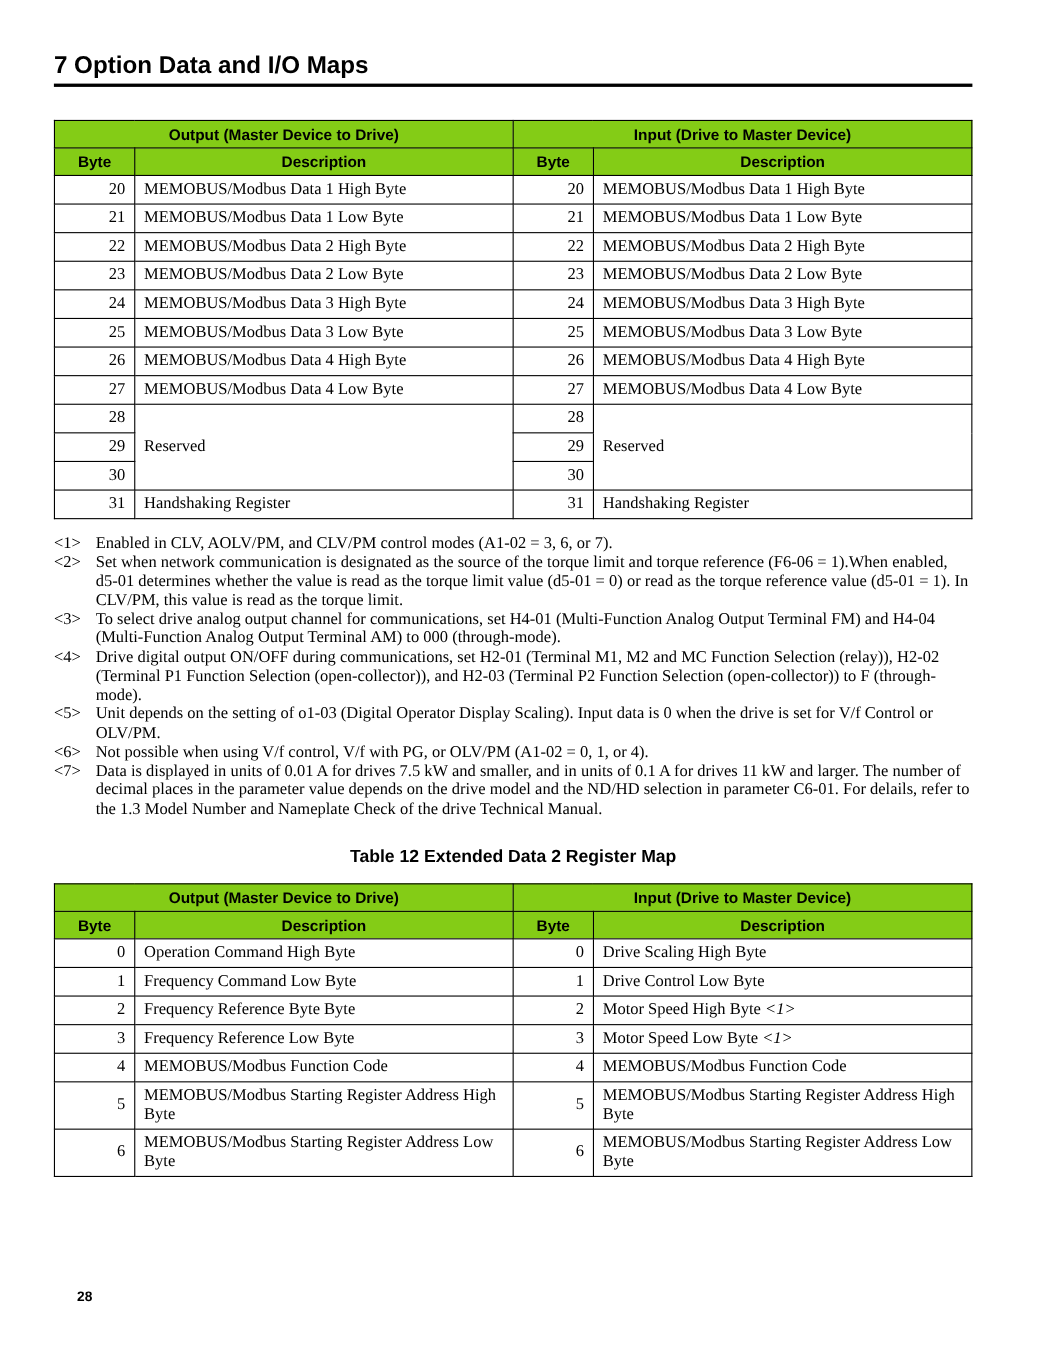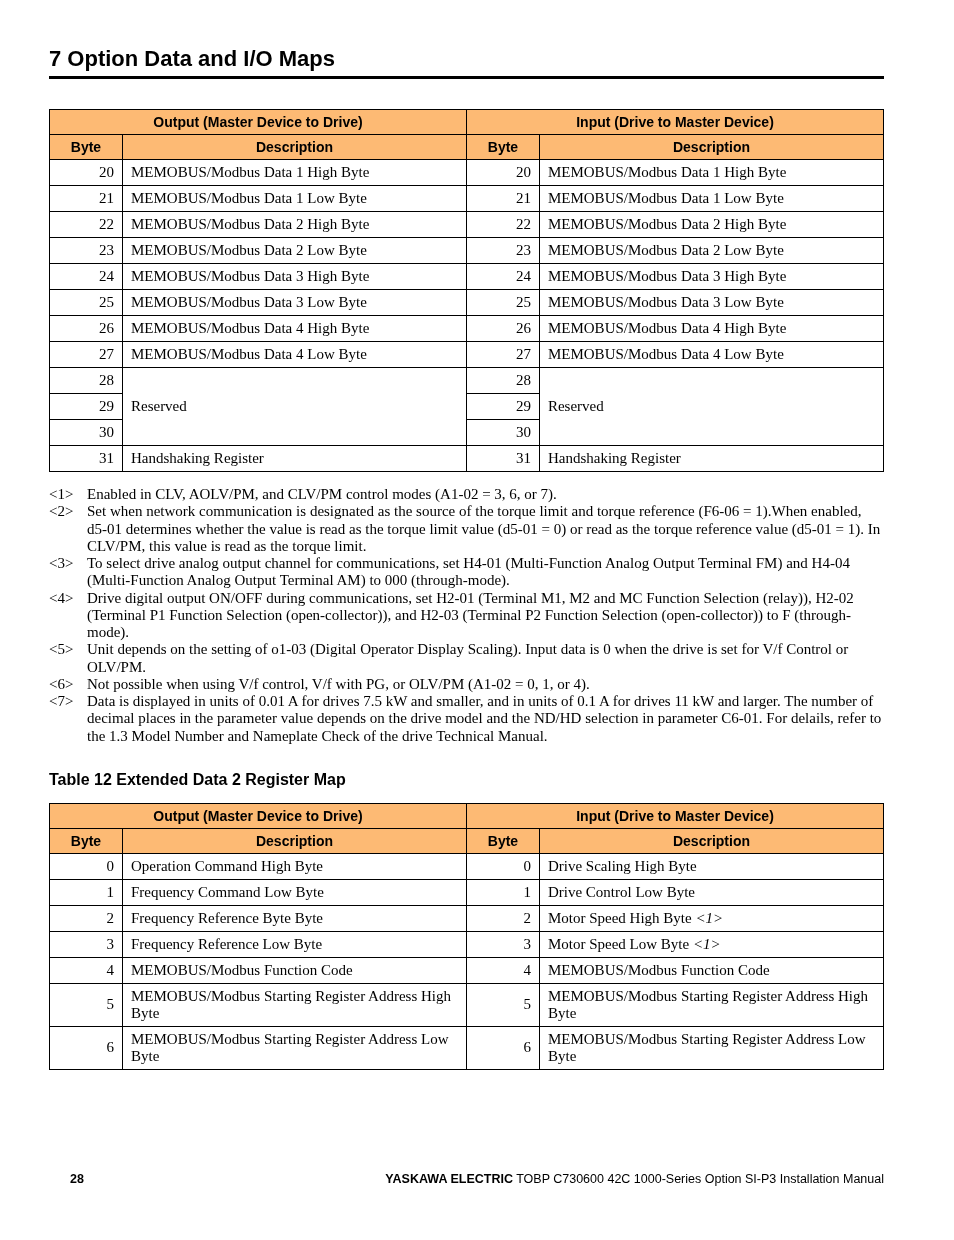--- a/index.html
+++ b/index.html
@@ -33,21 +33,21 @@
     width: 100%;
     border-collapse: collapse;
     table-layout: fixed;
   }
   table.data th, table.data td {
     border: 1px solid #000;
     padding: 4px 8px;
     vertical-align: middle;
   }
   table.data th {
-    background: #fdba74;
+    background: #84cc16;
     font-family: Arial, Helvetica, sans-serif;
     font-weight: bold;
     text-align: center;
     font-size: 14px;
   }
   table.data td {
     font-size: 15px;
   }
   .col-byte {
     width: 70px;
@@ -70,21 +70,21 @@
     width: 38px;
     flex-shrink: 0;
   }
   .notes .txt {
     flex: 1;
   }
   .table-caption {
     font-family: Arial, Helvetica, sans-serif;
     font-weight: bold;
     font-size: 16px;
-    text-align: left;
+    text-align: center;
     margin: 26px 0 14px 0;
   }
   .ref {
     font-style: italic;
   }
   .footer {
     position: absolute;
     left: 70px;
     right: 70px;
     bottom: 54px;
@@ -298,16 +298,13 @@
           <td class="col-byte">6</td>
           <td>MEMOBUS/Modbus Starting Register Address Low Byte</td>
         </tr>
       </tbody>
   </table>
 
 </div>
 
 <div class="footer">
   <span class="page-num">28</span>
-  <span class="pub">
-    <span class="bold">YASKAWA ELECTRIC</span><span> TOBP C730600 42C 1000-Series Option SI-P3 Installation Manual</span>
-  </span>
 </div>
 
 </body></html>

